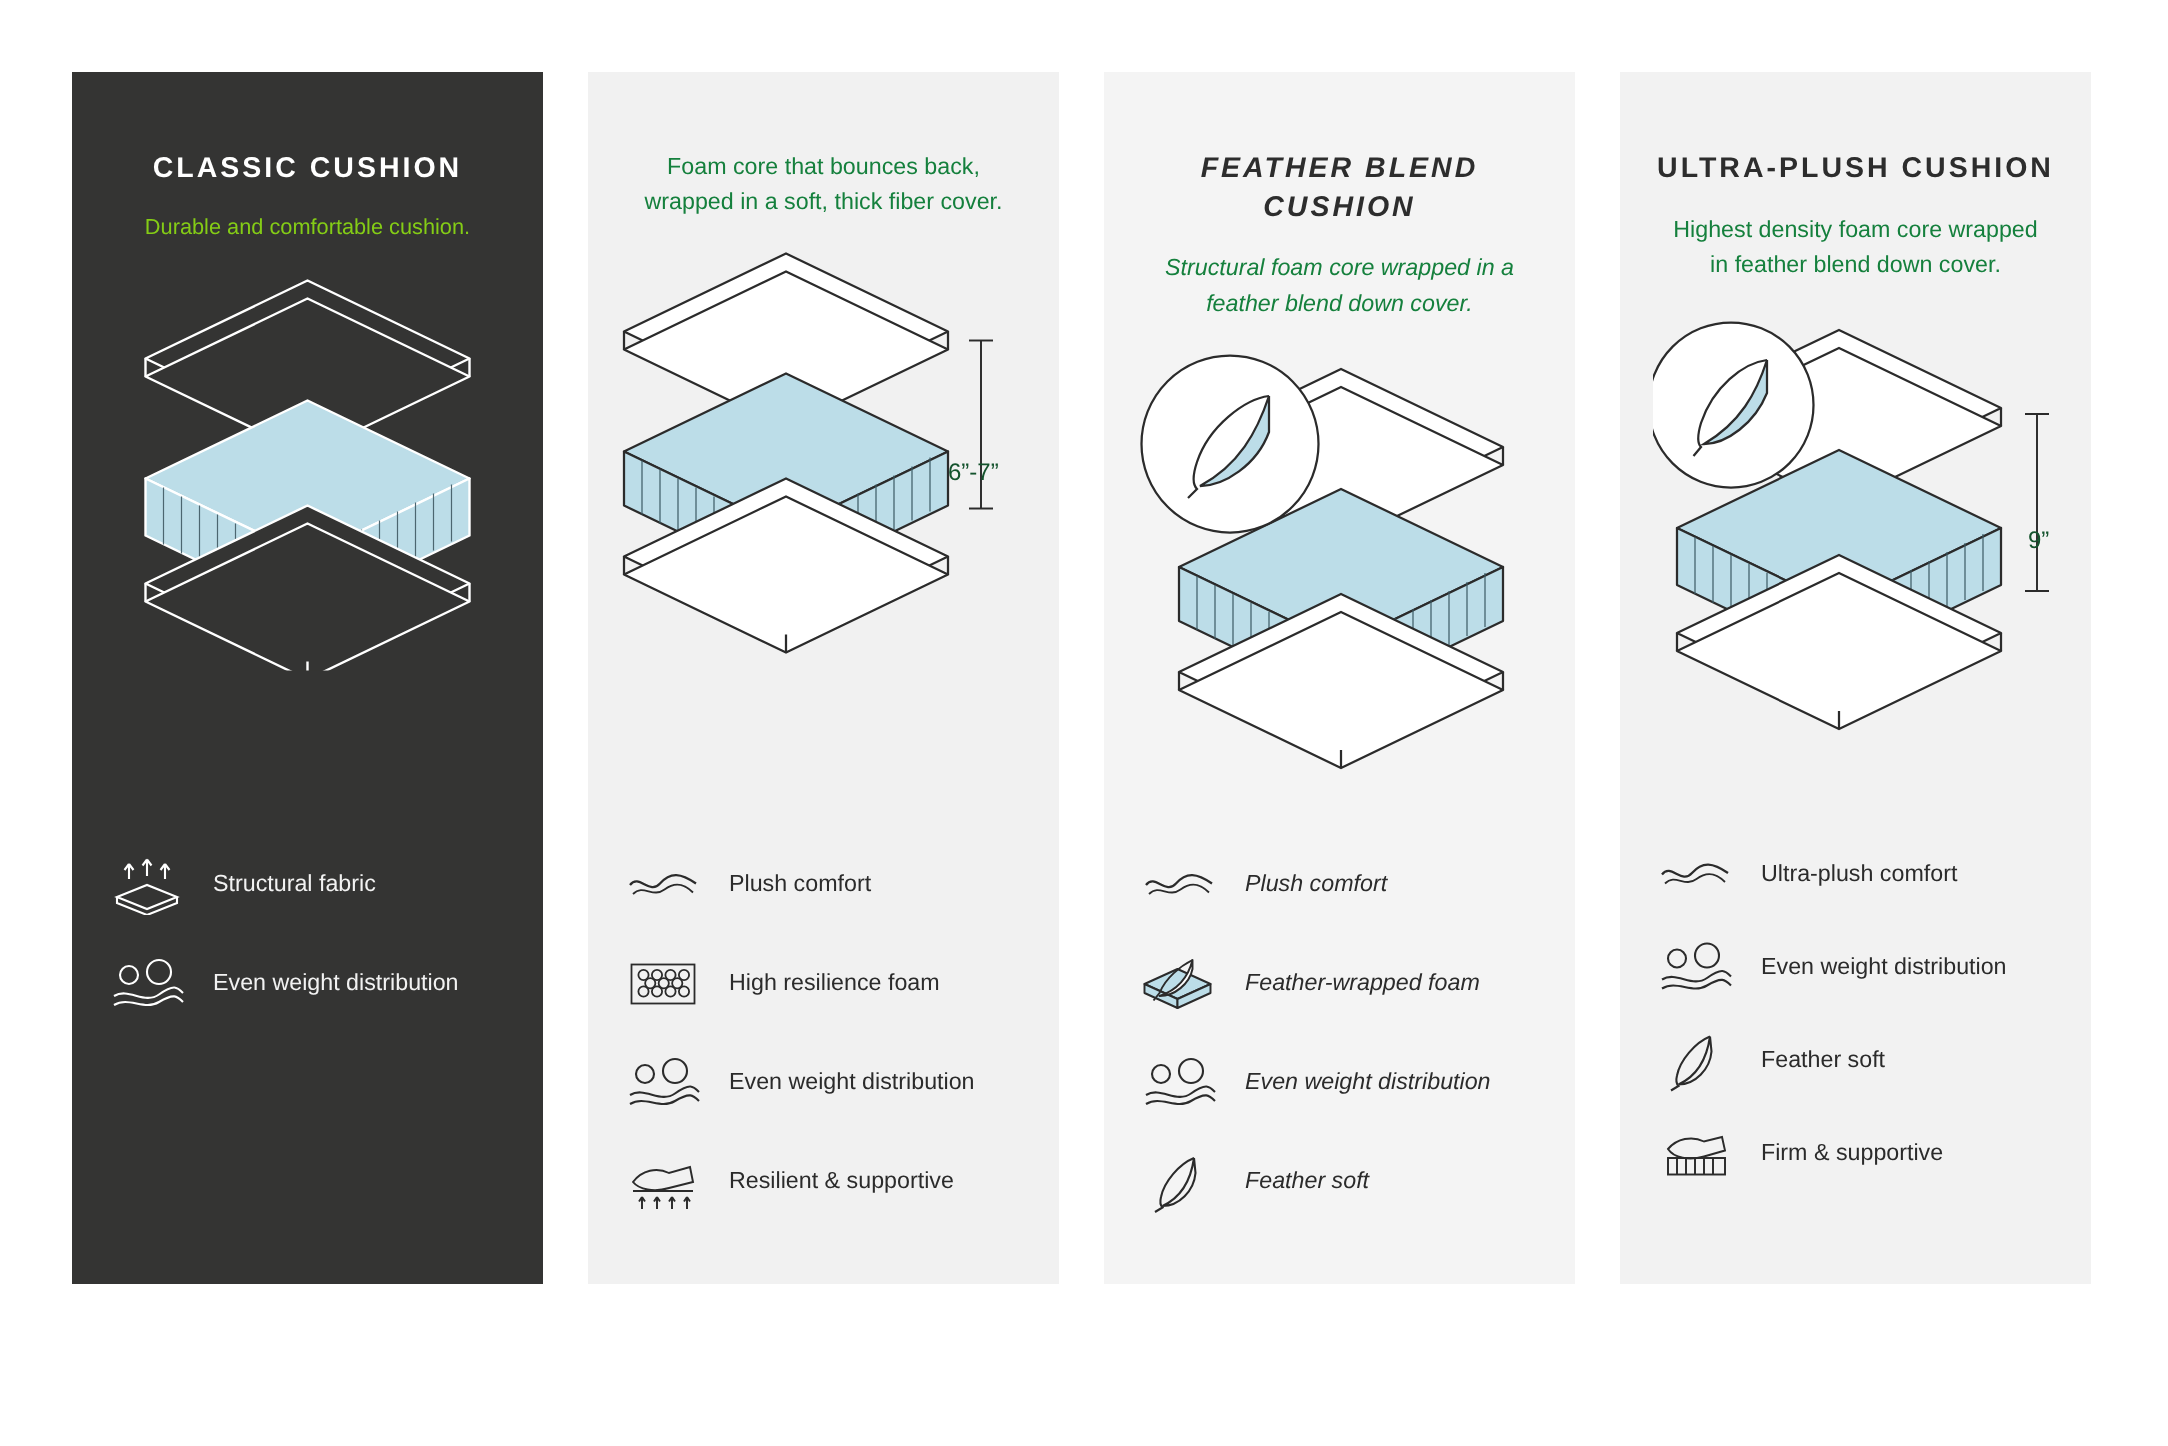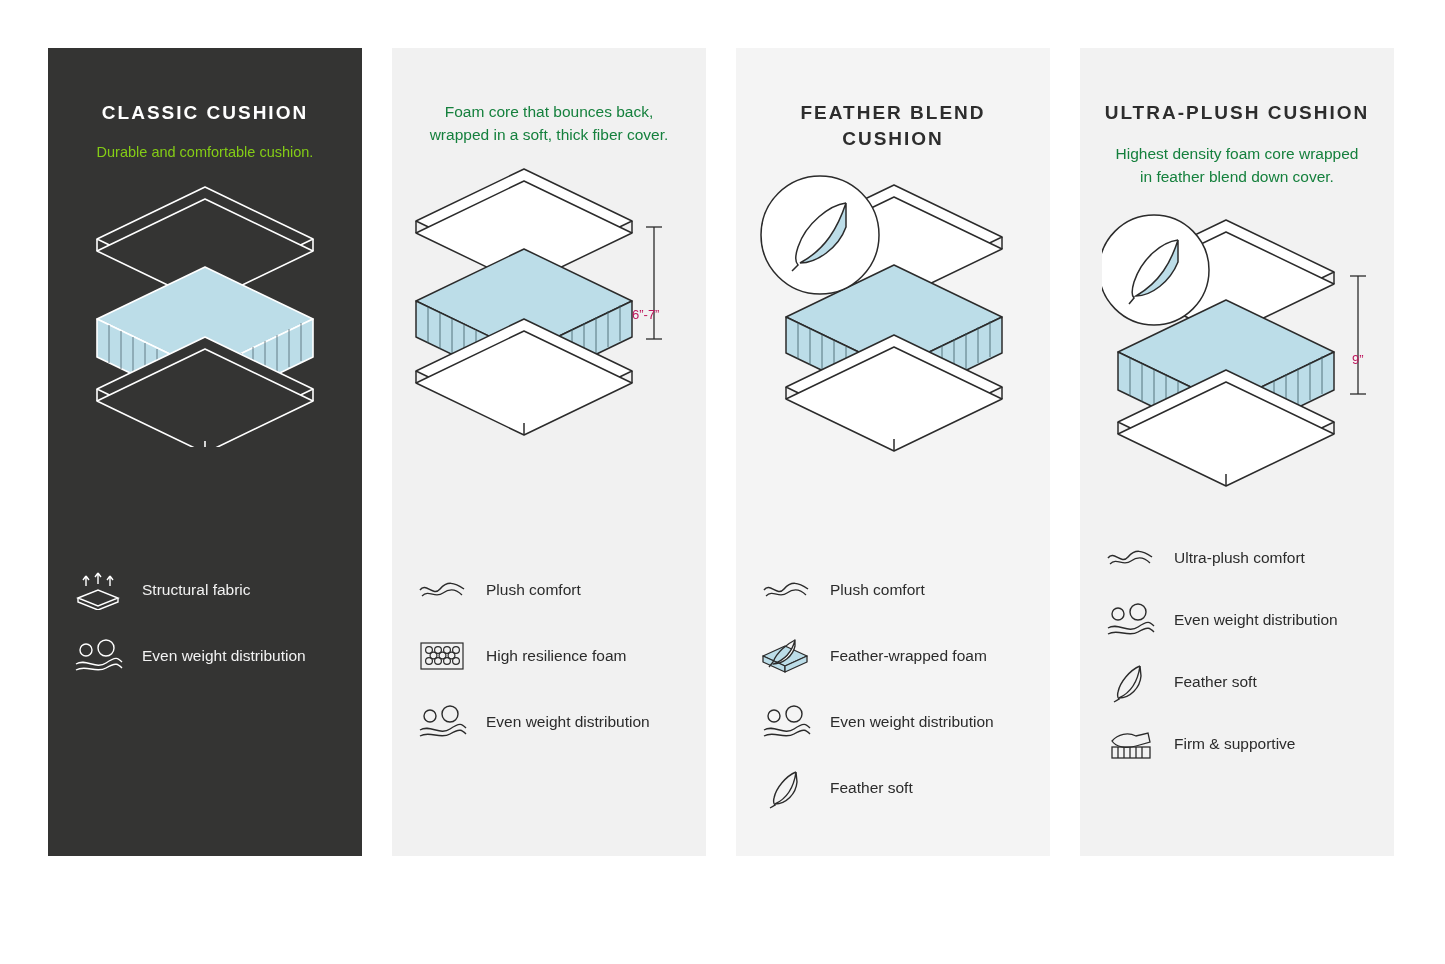--- a/index.html
+++ b/index.html
@@ -36,21 +36,21 @@
     height: 808px;
     box-sizing: border-box;
     position: relative;
     padding: 52px 22px 0 22px;
     background: #f1f1f1;
   }
   .card.dark {
     background: #343433;
   }
   .card.light-a { background: #f1f1f1; }
-  .card.light-b { background: #f4f4f4; }
+  .card.light-b { background: #f4f4f4; font-style: italic; }
   .card.light-c { background: #f2f2f2; }
 
   .card-title {
     text-align: center;
     font-size: 19px;
     font-weight: bold;
     letter-spacing: 2.0px;
     color: #2d2d2d;
     line-height: 1.35;
     margin: 0 0 16px 0;
@@ -97,22 +97,22 @@
     justify-content: center;
   }
   .feature .flabel {
     font-size: 15.5px;
     line-height: 1.35;
     color: #2b2b2b;
   }
   .card.dark .feature .flabel { color: #f2f2f2; }
 
   .dim-label {
-    font-size: 13px;
-    color: #be185d;
+    font-size: 16px;
+    color: #14532d;
   }
 </style>
 </head>
 <body>
 
 <div class="board">
   <div class="columns">
 
     <div class="card dark">
       <h2 class="card-title">CLASSIC CUSHION</h2>
@@ -284,25 +284,41 @@
                 <g fill="none" stroke="#2b2b2b" stroke-width="1.4">
                   <circle cx="14" cy="12" r="6"></circle>
                   <circle cx="34" cy="10" r="8"></circle>
                   <path d="M4 26 C14 20, 24 32, 34 25 S46 20, 50 24"></path>
                   <path d="M4 32 C14 26, 24 36, 34 30 S46 26, 50 30"></path>
                 </g>
               </svg>
           </span>
           <span class="flabel">Even weight distribution</span>
         </div>
+        <div class="feature">
+          <span class="ficon">
+            <svg width="52" height="40" viewBox="0 0 52 40">
+                <g fill="none" stroke="#2b2b2b" stroke-width="1.3">
+                  <path d="M6 20 C12 12, 22 10, 30 14 L44 10 L46 20 L30 24 C20 27, 10 25, 6 20 Z"></path>
+                  <path d="M6 26 L46 26"></path>
+                  <path d="M12 38 L12 30 M12 30 L10 33 M12 30 L14 33"></path>
+                  <path d="M22 38 L22 30 M22 30 L20 33 M22 30 L24 33"></path>
+                  <path d="M32 38 L32 30 M32 30 L30 33 M32 30 L34 33"></path>
+                  <path d="M42 38 L42 30 M42 30 L40 33 M42 30 L44 33"></path>
+                </g>
+              </svg>
+          </span>
+          <span class="flabel">Resilient &amp; supportive</span>
+        </div>
       </div>
     </div>
 
     <div class="card light-b">
       <h2 class="card-title">FEATHER BLEND CUSHION</h2>
+      <p class="card-desc">Structural foam core wrapped in a feather blend down cover.</p>
 
       <div class="illus">
         <svg width="272" height="290" viewBox="0 0 272 290">
           <g fill="#ffffff" stroke="#2b2b2b" stroke-width="1.5" stroke-linejoin="round">
             <polygon points="136,18 244,70 136,122 28,70"></polygon>
             <polygon points="136,30 244,82 136,134 28,82"></polygon>
             <line x1="28" y1="70" x2="28" y2="82"></line>
               <line x1="244" y1="70" x2="244" y2="82"></line>
               <line x1="136" y1="122" x2="136" y2="134"></line>
           </g>
@@ -446,21 +462,21 @@
           </g>
           <g stroke="#2b2b2b" stroke-width="1.3" fill="none">
             <line x1="256" y1="74" x2="256" y2="192"></line>
             <line x1="248" y1="74" x2="264" y2="74"></line>
             <line x1="248" y1="192" x2="264" y2="192"></line>
           </g>
         </svg>
         <div class="dim-label" style="position:absolute; left:250px; top:150px;">9”</div>
       </div>
 
-      <div class="feature-list" style="top:488px">
+      <div class="feature-list" style="top:513px">
         <div class="feature" style="margin-bottom:18px">
           <span class="ficon">
             <svg width="50" height="22" viewBox="0 0 50 22">
                 <path d="M3 11 C9 3, 16 18, 23 10 S37 3, 47 10" fill="none" stroke="#2b2b2b" stroke-width="1.5"></path>
                 <path d="M5 17 C12 10, 18 20, 26 14 S40 11, 45 16" fill="none" stroke="#2b2b2b" stroke-width="1.2"></path>
               </svg>
           </span>
           <span class="flabel">Ultra-plush comfort</span>
         </div>
         <div class="feature" style="margin-bottom:18px">

